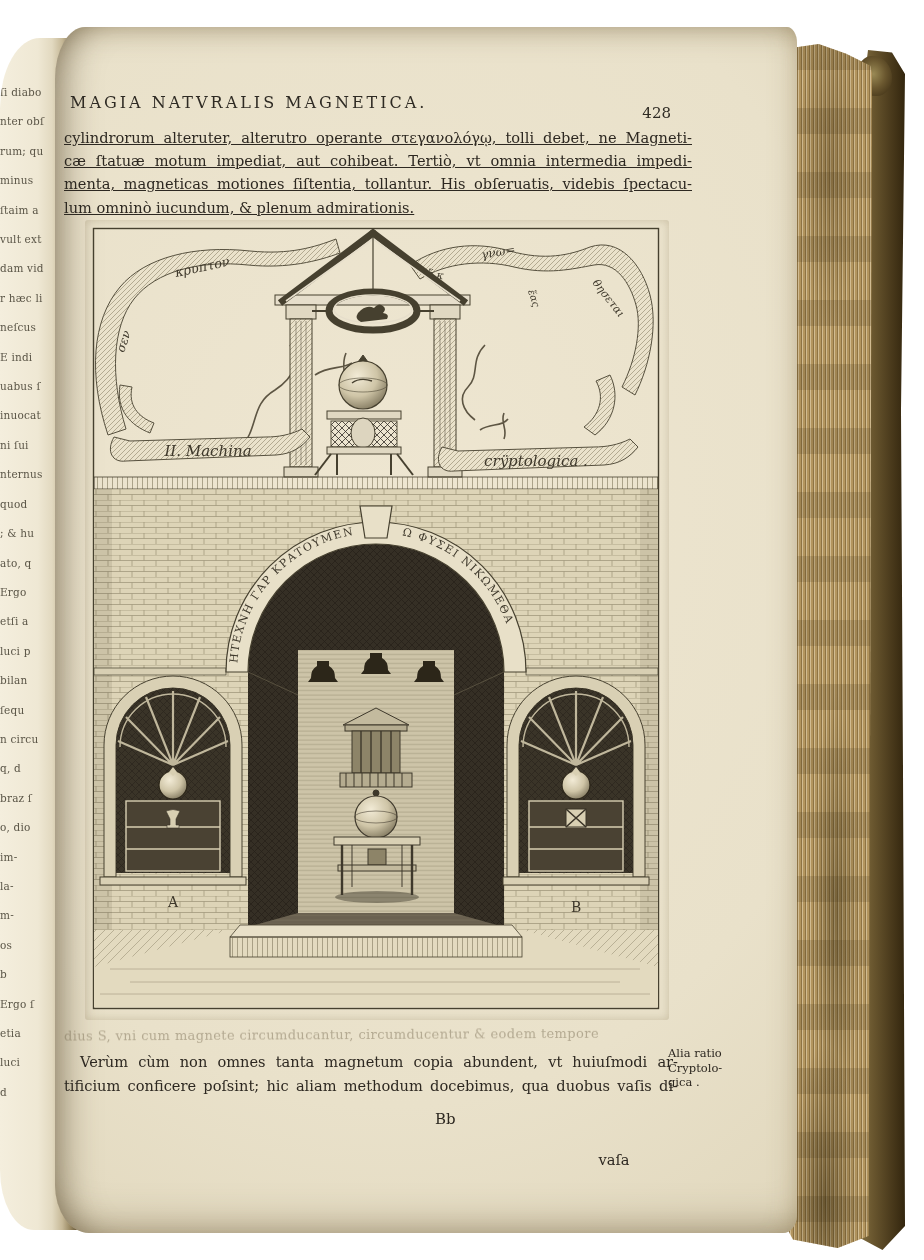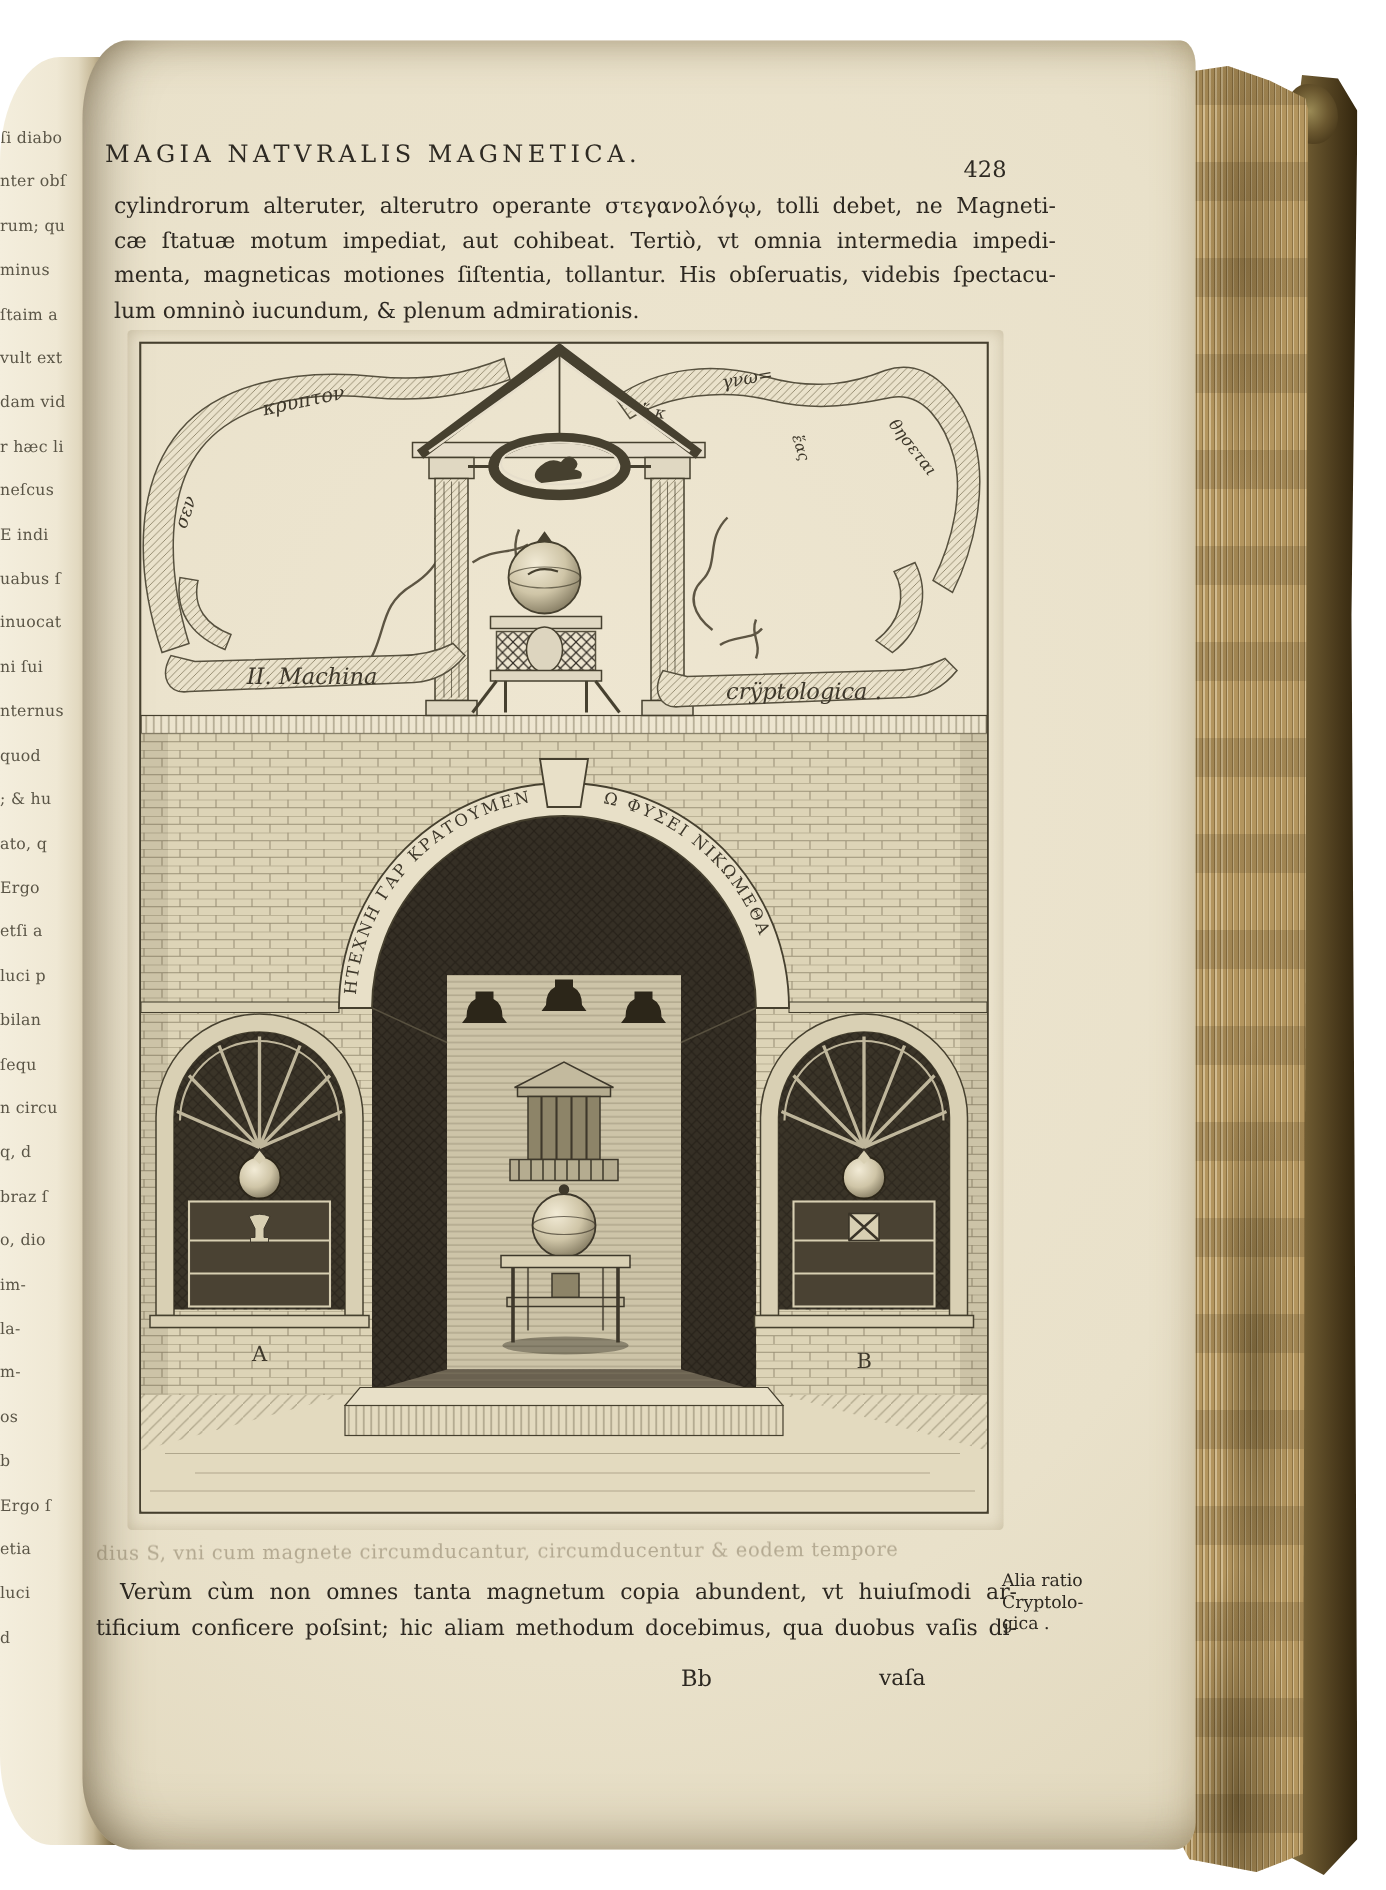--- a/index.html
+++ b/index.html
@@ -36,33 +36,33 @@
                inset -24px 0 30px -26px rgba(140,118,70,.45),
                inset 0 26px 30px -26px rgba(120,100,60,.50),
                inset 0 -34px 38px -30px rgba(110,92,58,.50);}
 
   
   .running-title{position:absolute;left:15px;top:66px;width:628px;text-align:left;
     font-size:16px;letter-spacing:3px;color:#2e2a23;}
   .page-number{position:absolute;left:570px;top:77px;width:46px;text-align:right;
     font-size:15px;color:#2e2a23;}
   .para{position:absolute;font-size:14.6px;color:#2d2821;}
-  .para-top{left:21px;top:99px;width:628px;line-height:23.2px;}
+  .para-top{left:9px;top:99px;width:628px;line-height:23.2px;text-decoration:underline;}
   .para-top .line{text-align:justify;text-align-last:justify;}
   .para-top .line:last-child{text-align-last:left;}
   .para-bottom{left:9px;top:1023px;width:614px;line-height:24px;}
   .para-bottom .line{text-align:justify;text-align-last:justify;}
   .para-bottom .line:first-child{text-indent:16px;}
   .bleed-line{position:absolute;left:9px;top:1000px;width:610px;font-size:13px;
     color:rgba(122,109,84,.48);filter:blur(.5px);letter-spacing:.4px;white-space:nowrap;
     transform:rotate(-.3deg);}
   .side-note{position:absolute;left:613px;top:1019px;width:80px;
     font-size:11.5px;line-height:14.5px;color:#2d2821;}
-  .signature{position:absolute;left:399px;top:1083px;font-size:15px;color:#2d2821;}
-  .catchword{position:absolute;left:531px;top:1083px;width:56px;text-align:left;
+  .signature{position:absolute;left:380px;top:1083px;font-size:15px;color:#2d2821;}
+  .catchword{position:absolute;left:531px;top:1124px;width:56px;text-align:center;
     font-size:14.6px;color:#2d2821;}
 
   .plate-mark{position:absolute;left:30px;top:193px;width:584px;height:800px;
     box-shadow:inset 0 0 10px rgba(120,100,60,.28);border-radius:3px;}
   .plate{position:absolute;left:35px;top:198px;width:572px;height:788px;display:block;}
   .plate text{font-family:"DejaVu Serif",serif;fill:#3e382b;}
 </style>
 </head>
 <body>
 

